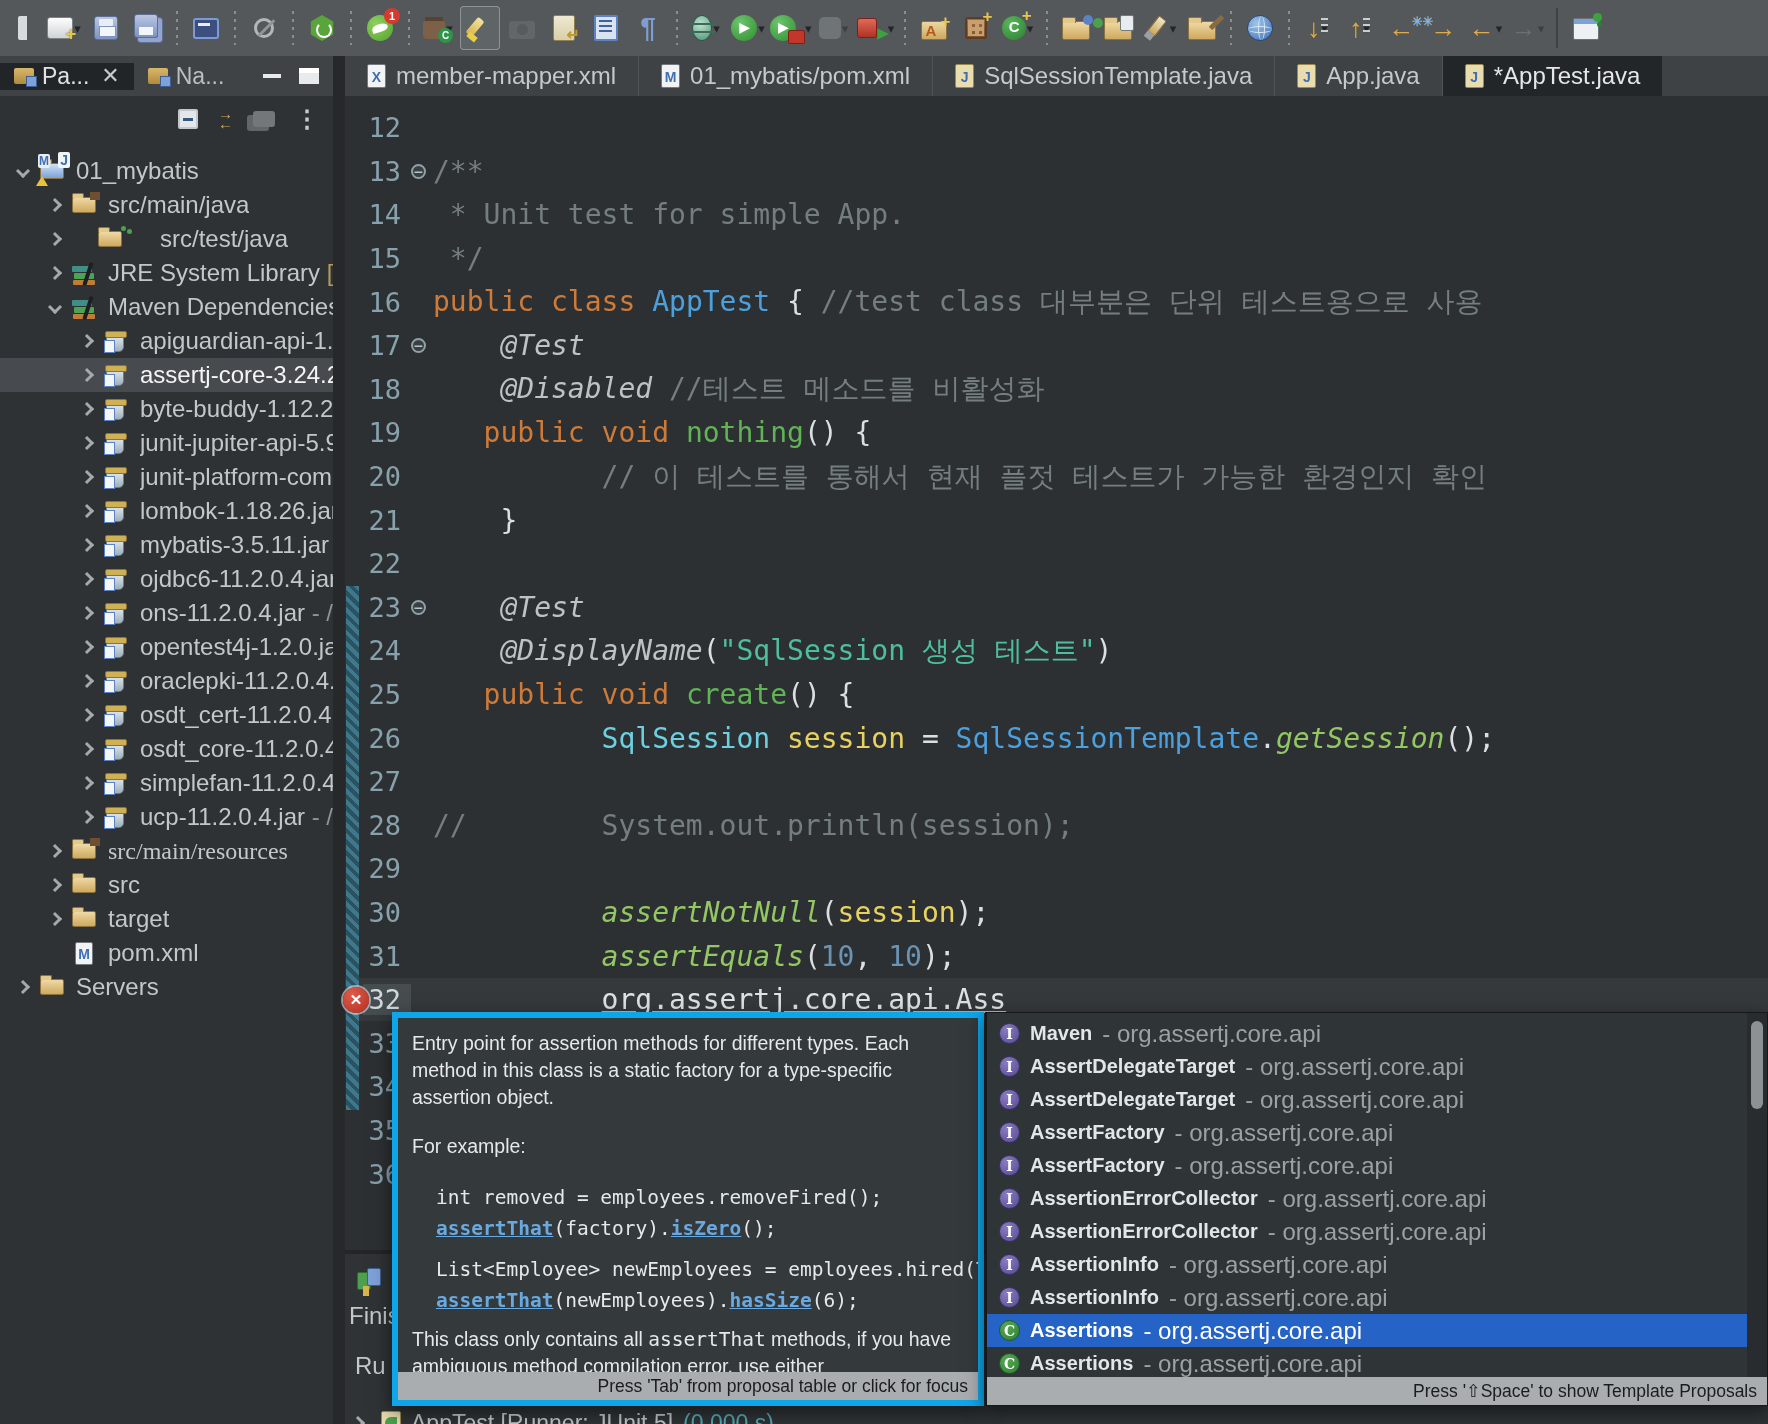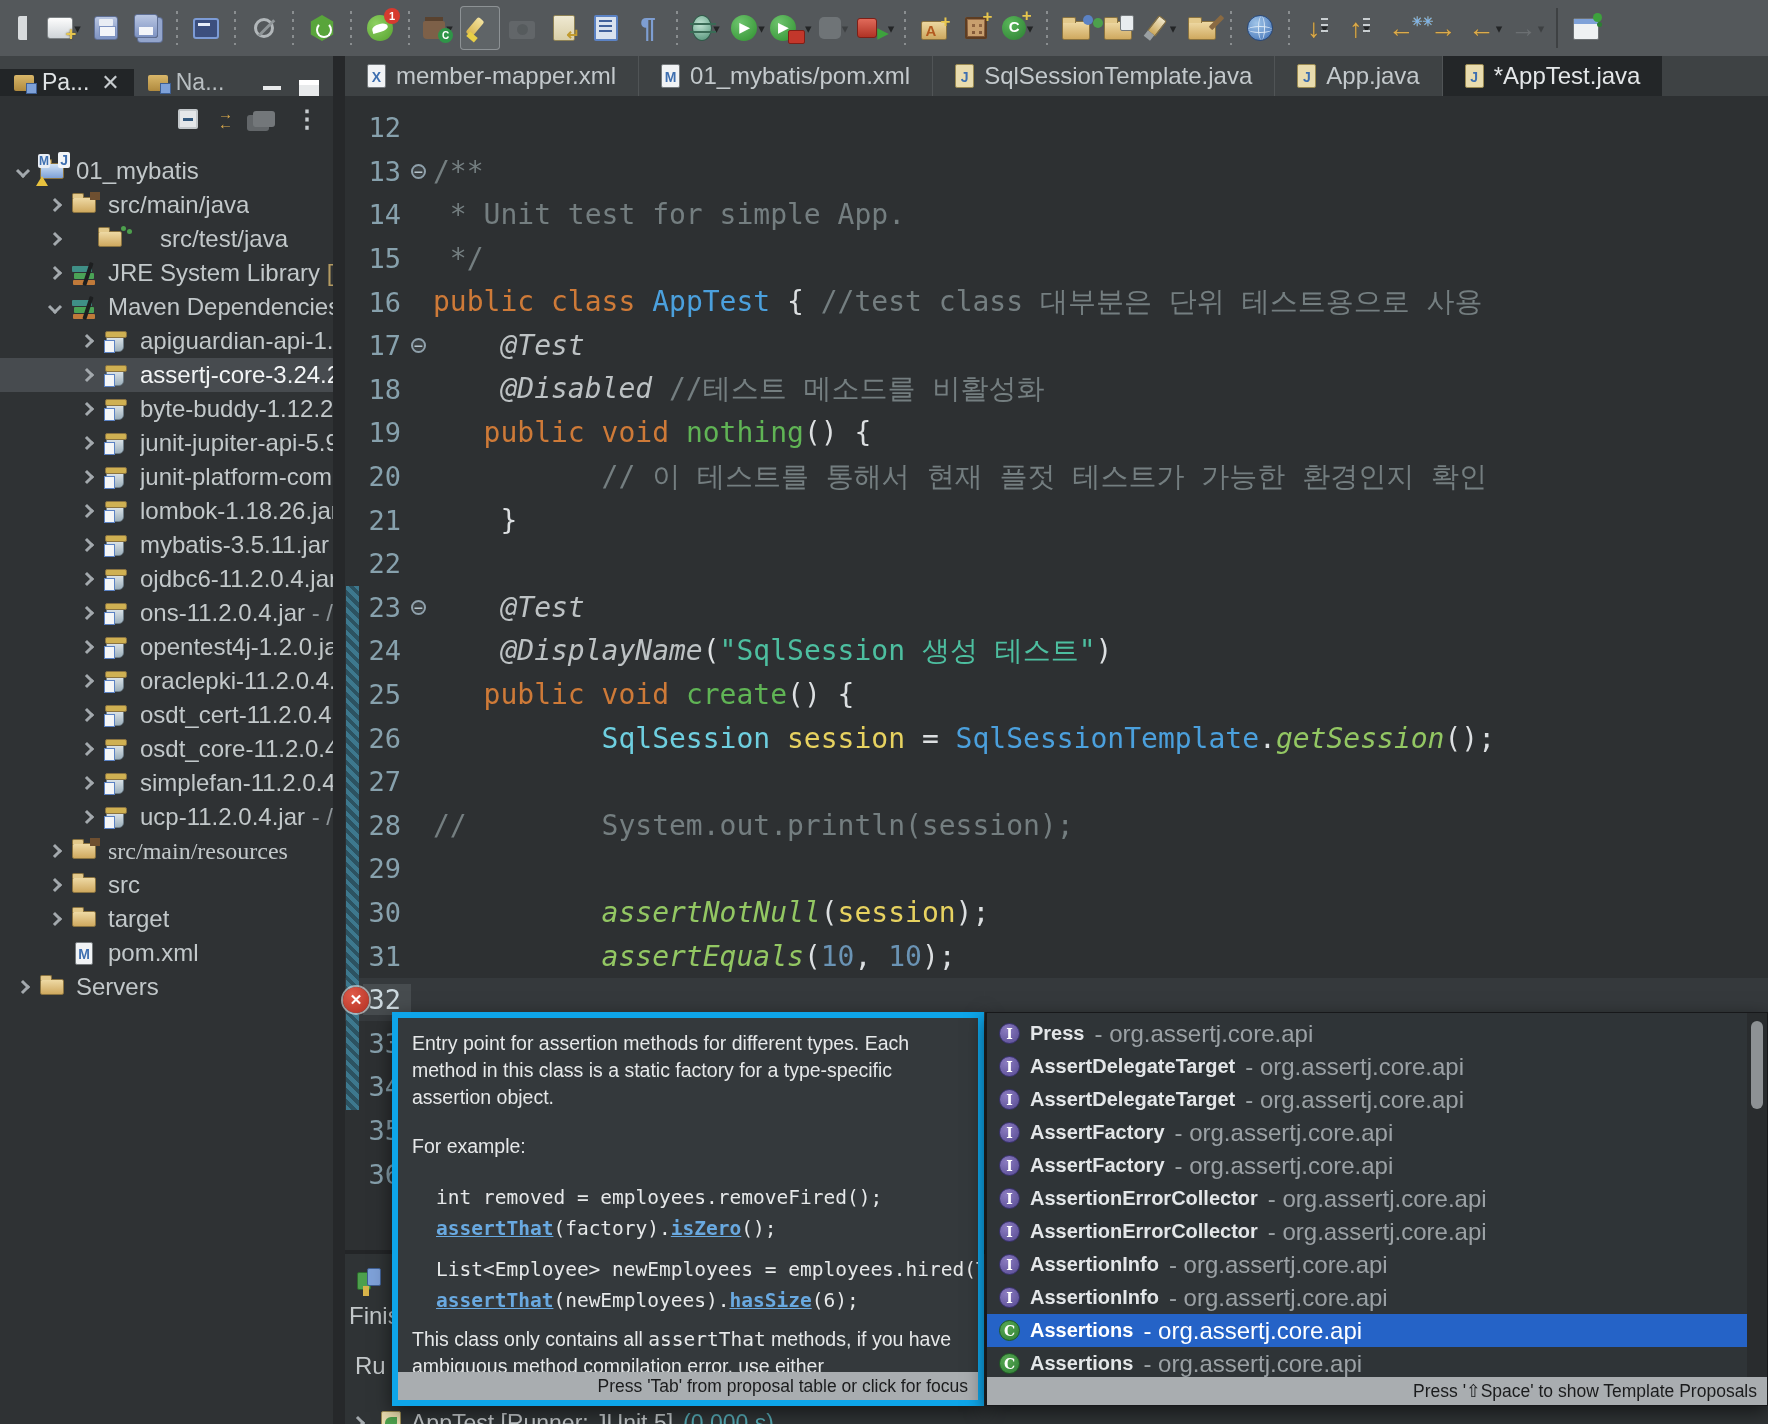--- a/index.html
+++ b/index.html
@@ -86,21 +86,21 @@
   .goldarrow.small-lines::after { content:""; position:absolute; right:-8px; top:3px; width:7px; height:18px;
       background-image:repeating-linear-gradient(#c9ced1 0 2px, transparent 2px 6px); }
   .goldarrow .star { position:absolute; top:-6px; font-size:13px; color:#7fb3e8; }
   .grayarrow { font-size:26px; font-weight:bold; color:#a9aeb1; opacity:.6; line-height:26px; }
   .g-winpin { width:26px; height:22px; background:#eef1f3; border:1px solid #6d7275; border-radius:2px; margin-top:2px; }
   .g-winpin::before { content:""; position:absolute; left:0; top:0; width:100%; height:5px; background:#7ea1d8; }
   .g-winpin::after { content:""; position:absolute; right:-4px; top:-6px; width:9px; height:9px; background:#3da23d; border-radius:50%; box-shadow:2px 7px 0 -2px #2c7f33; }
 
   
   .panel { position:absolute; left:0; top:56px; width:333px; height:1368px; background:#2f3234; overflow:hidden; }
-  .panel-tabs { height:40px; background:#3f4345; display:flex; align-items:flex-end; }
+  .panel-tabs { height:40px; background:#3f4345; display:flex; align-items:center; }
   .ptab { display:flex; align-items:center; gap:8px; padding:0 14px; color:#b9bfc2; font-size:23px; }
   .ptab.active { background:#222527; color:#dfe3e5; }
   .ptab .pticon { width:20px; height:16px; background:linear-gradient(#d9b76a,#b08a3e); border-radius:2px; position:relative; }
   .ptab .pticon::after { content:""; position:absolute; right:-3px; bottom:-3px; width:9px; height:9px; background:#7ea1d8; border:1px solid #3e5f93; }
   .ptab .close { color:#c6cbce; font-size:22px; margin-left:4px; }
   .panel-winbtns { margin-left:auto; display:flex; align-items:center; gap:18px; padding-right:14px; }
   .btn-min { width:18px; height:4px; background:#e8eaeb; }
   .btn-max { width:20px; height:16px; background:#e8eaeb; border-top:5px solid #fff; }
   .panel-toolbar { height:46px; display:flex; align-items:center; justify-content:flex-end; gap:20px; padding-right:14px; background:#2f3234; }
   .pt-collapse { width:20px; height:20px; border:2px solid #c3c8cb; border-radius:2px; position:relative; background:#e4e7e9; }
@@ -650,21 +650,21 @@
           <div class="cline"><span class="ln-ann"></span><span class="ln-num">22</span><span class="ln-fold"></span><span class="ln-text"></span></div>
           <div class="cline"><span class="ln-ann"></span><span class="ln-num">23</span><span class="ln-fold"><span class="foldm">–</span></span><span class="ln-text"><span class="c-pln">    </span><span class="c-ann">@Test</span></span></div>
           <div class="cline"><span class="ln-ann"></span><span class="ln-num">24</span><span class="ln-fold"></span><span class="ln-text"><span class="c-pln">    </span><span class="c-ann">@DisplayName</span><span class="c-pln">(</span><span class="c-str">"SqlSession 생성 테스트"</span><span class="c-pln">)</span></span></div>
           <div class="cline"><span class="ln-ann"></span><span class="ln-num">25</span><span class="ln-fold"></span><span class="ln-text"><span class="c-pln">   </span><span class="c-kw">public</span><span class="c-pln"> </span><span class="c-kw">void</span><span class="c-pln"> </span><span class="c-mth">create</span><span class="c-pln">() {</span></span></div>
           <div class="cline"><span class="ln-ann"></span><span class="ln-num">26</span><span class="ln-fold"></span><span class="ln-text"><span class="c-pln">          </span><span class="c-type">SqlSession</span><span class="c-pln"> </span><span class="c-var">session</span><span class="c-pln"> = </span><span class="c-type2">SqlSessionTemplate</span><span class="c-pln">.</span><span class="c-smt">getSession</span><span class="c-pln">();</span></span></div>
           <div class="cline"><span class="ln-ann"></span><span class="ln-num">27</span><span class="ln-fold"></span><span class="ln-text"></span></div>
           <div class="cline"><span class="ln-ann"></span><span class="ln-num">28</span><span class="ln-fold"></span><span class="ln-text"><span class="c-com">//        System.out.println(session);</span></span></div>
           <div class="cline"><span class="ln-ann"></span><span class="ln-num">29</span><span class="ln-fold"></span><span class="ln-text"></span></div>
           <div class="cline"><span class="ln-ann"></span><span class="ln-num">30</span><span class="ln-fold"></span><span class="ln-text"><span class="c-pln">          </span><span class="c-smt">assertNotNull</span><span class="c-pln">(</span><span class="c-var">session</span><span class="c-pln">);</span></span></div>
           <div class="cline"><span class="ln-ann"></span><span class="ln-num">31</span><span class="ln-fold"></span><span class="ln-text"><span class="c-pln">          </span><span class="c-smt">assertEquals</span><span class="c-pln">(</span><span class="c-num">10</span><span class="c-pln">, </span><span class="c-num">10</span><span class="c-pln">);</span></span></div>
-          <div class="cline current"><span class="ln-ann"></span><span class="ln-num">32</span><span class="ln-fold"></span></div>
+          <div class="cline current"><span class="ln-ann"></span><span class="ln-num">32</span><span class="ln-fold"></span><span class="ln-text"><span class="c-pln">          </span><span class="c-err">org.assertj.core.api.Ass</span></span></div>
           <div class="cline"><span class="ln-ann"></span><span class="ln-num">33</span><span class="ln-fold"></span><span class="ln-text"></span></div>
           <div class="cline"><span class="ln-ann"></span><span class="ln-num">34</span><span class="ln-fold"></span><span class="ln-text"></span></div>
           <div class="cline"><span class="ln-ann"></span><span class="ln-num">35</span><span class="ln-fold"></span><span class="ln-text"></span></div>
           <div class="cline"><span class="ln-ann"></span><span class="ln-num">36</span><span class="ln-fold"></span><span class="ln-text"></span></div>
         </div>
     </div>
   </div>
 
   <div class="changebar"></div>
   <div class="erricon">✕</div>
@@ -697,21 +697,21 @@
         <div class="doc-gap-s"></div>
         <div class="doc-rich"><span>This class only contains all </span><span class="mono">assertThat</span><span> methods, if you have ambiguous method compilation error, use either</span></div>
       </div>
     <div class="hintbar">Press 'Tab' from proposal table or click for focus</div>
   </div>
 
   <div class="comppopup">
     <div class="comp-rows" id="compRows">
         <div class="crow">
           <span class="ckind I">I</span>
-          <span class="cname">Press</span>
+          <span class="cname">Maven</span>
           <span class="cpkg"> - org.assertj.core.api</span>
         </div>
         <div class="crow">
           <span class="ckind I">I</span>
           <span class="cname">AssertDelegateTarget</span>
           <span class="cpkg"> - org.assertj.core.api</span>
         </div>
         <div class="crow">
           <span class="ckind I">I</span>
           <span class="cname">AssertDelegateTarget</span>

